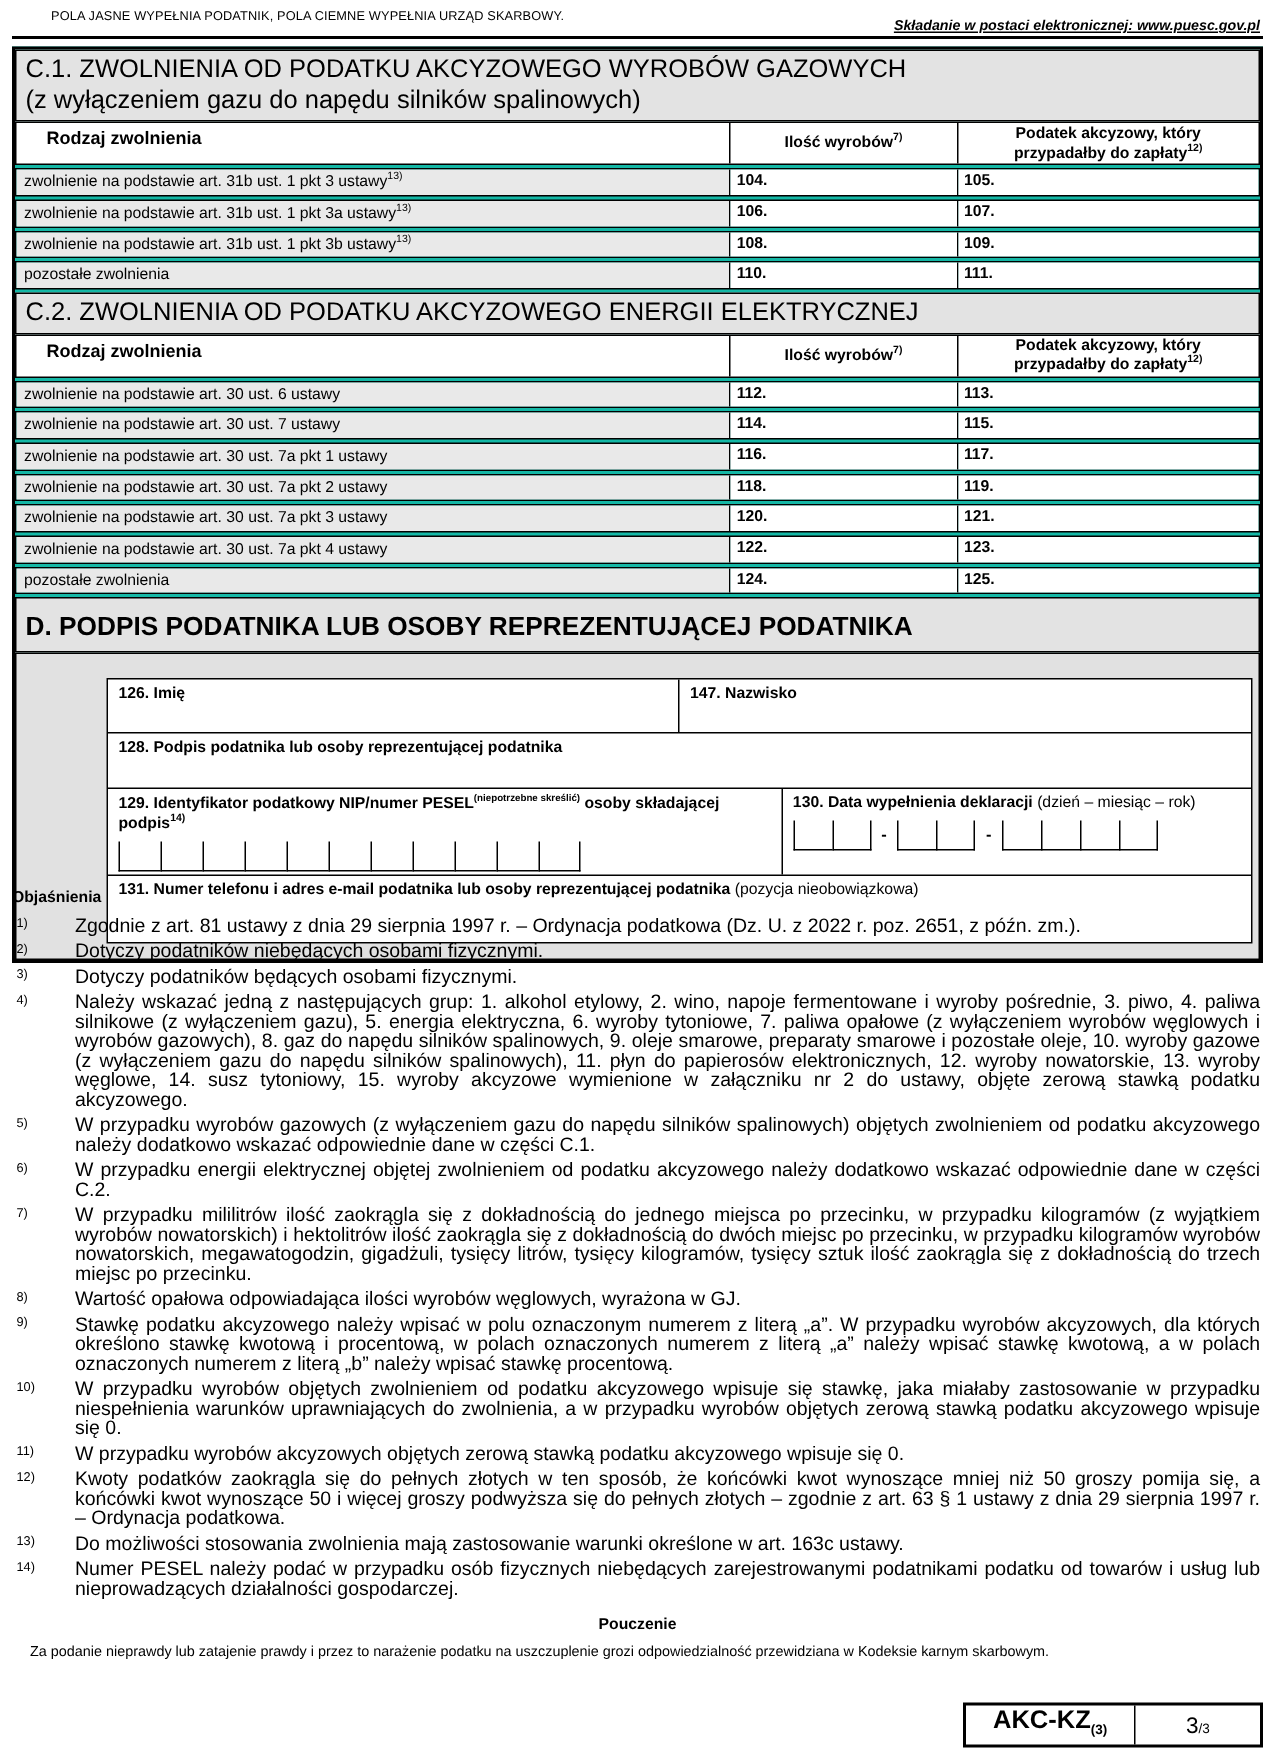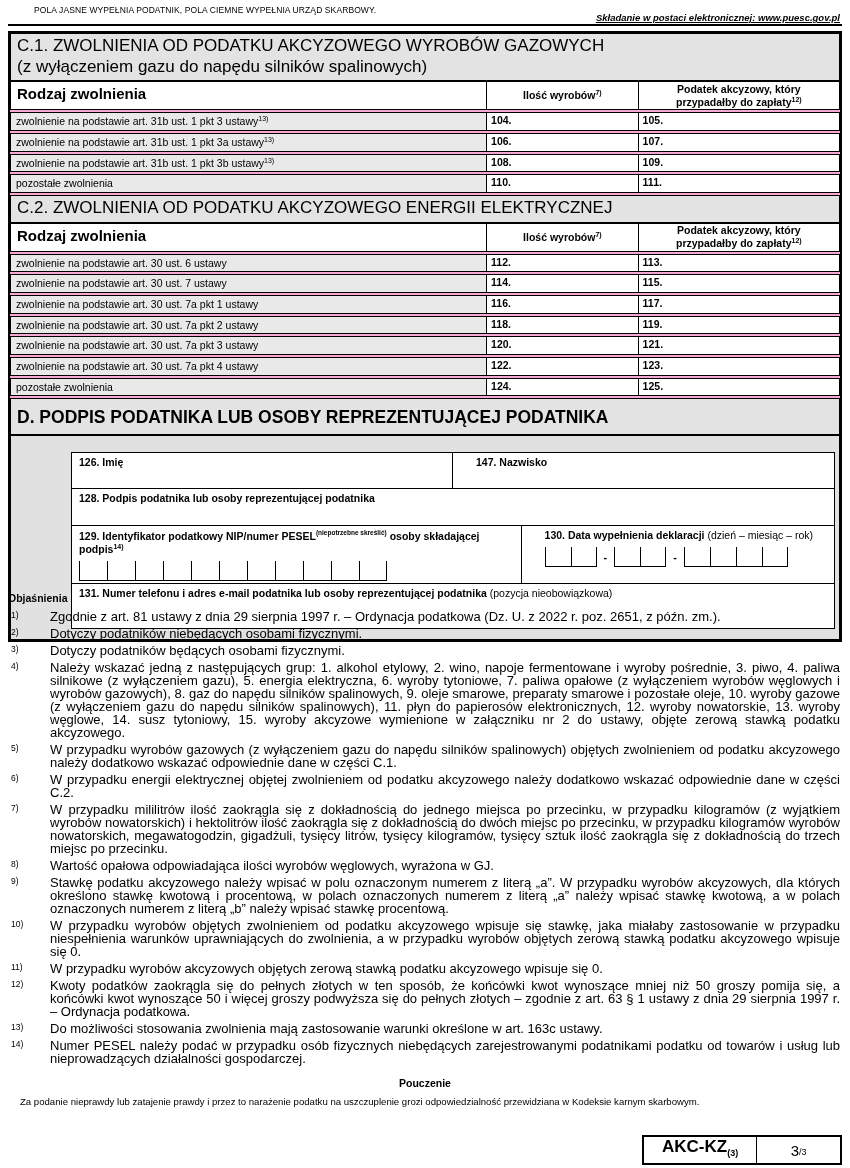--- a/index.html
+++ b/index.html
@@ -12,39 +12,39 @@
   html,body{background:#ffffff;}
   body{
     width:850px;height:1168px;position:relative;
     font-family:"Liberation Sans","DejaVu Sans",sans-serif;color:#000;
   }
   
   #top-header{position:absolute;top:0;left:8px;right:8px;height:26px;border-bottom:2px solid var(--border);}
   .top-left-note{position:absolute;left:26px;top:5px;font-size:8.5px;letter-spacing:.1px;}
   .top-right-note{position:absolute;right:2px;bottom:1px;font-size:9.5px;font-weight:bold;font-style:italic;text-decoration:underline;}
   
-  #form-box{position:absolute;top:31px;left:8px;right:8px;border:2px solid var(--border);background:#f9a8d4;}
+  #form-box{position:absolute;top:31px;left:8px;right:8px;border:2px solid var(--border);background:#14b8a6;}
   .box{border:1px solid var(--border);}
   .gap-above{margin-top:2px;}
   .section-heading{background:var(--heading-bg);padding:2px 6px 3px;font-size:17px;line-height:1.22;}
   .section-heading.bold{font-weight:bold;font-size:17.5px;padding:8px 6px 5px;}
   
   .tbl-header-row{display:grid;grid-template-columns:57.5% 18.3% 24.2%;min-height:29px;background:#fff;}
-  .hdr-label{font-weight:bold;font-size:15px;padding:3px 6px;border-right:1px solid var(--border);}
+  .hdr-label{font-weight:bold;font-size:12px;padding:3px 20px;border-right:1px solid var(--border);}
   .hdr-center{font-weight:bold;font-size:10.5px;display:flex;flex-direction:column;align-items:center;justify-content:center;text-align:center;line-height:1.25;}
   .hdr-center.mid{border-right:1px solid var(--border);}
   .tbl-row{display:grid;grid-template-columns:57.5% 18.3% 24.2%;min-height:18px;}
   .cell-label{background:var(--label-bg);font-size:10.5px;padding:2px 5px 1px;border-right:1px solid var(--border);line-height:1.3;}
   .cell-num{background:#fff;font-weight:bold;font-size:10.5px;padding:1px 4px;}
   .cell-num.mid{border-right:1px solid var(--border);}
   sup{font-size:7px;line-height:0;}
   
   #d-body{background:var(--section-d-bg);padding:16px 4px 10px 60px;min-height:164px;}
   #d-fields{background:#fff;border:1.5px solid var(--border);}
-  .d-row{display:grid;border-bottom:1px solid var(--border);gap:16px;}
+  .d-row{display:grid;border-bottom:1px solid var(--border);}
   .d-row:last-child{border-bottom:none;}
   .d-row.two-50{grid-template-columns:50% 50%;min-height:36px;}
   .d-row.two-59{grid-template-columns:59% 41%;min-height:54px;}
   .d-row.one{grid-template-columns:100%;}
   .d-cell{padding:3px 7px 2px;font-size:10.5px;font-weight:bold;line-height:1.3;}
   .d-cell.rb{border-right:1px solid var(--border);}
   .d-cell .note{font-weight:normal;}
   .tiny{font-size:6.5px;font-weight:bold;vertical-align:super;}
   .h128{min-height:36px;}
   .h131{min-height:44px;}

